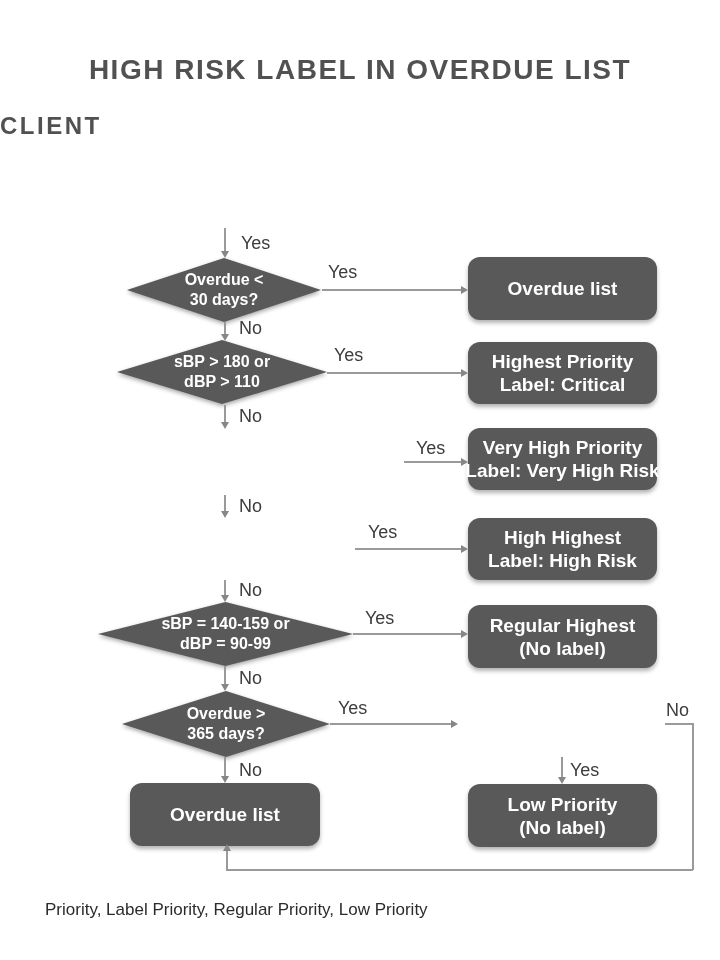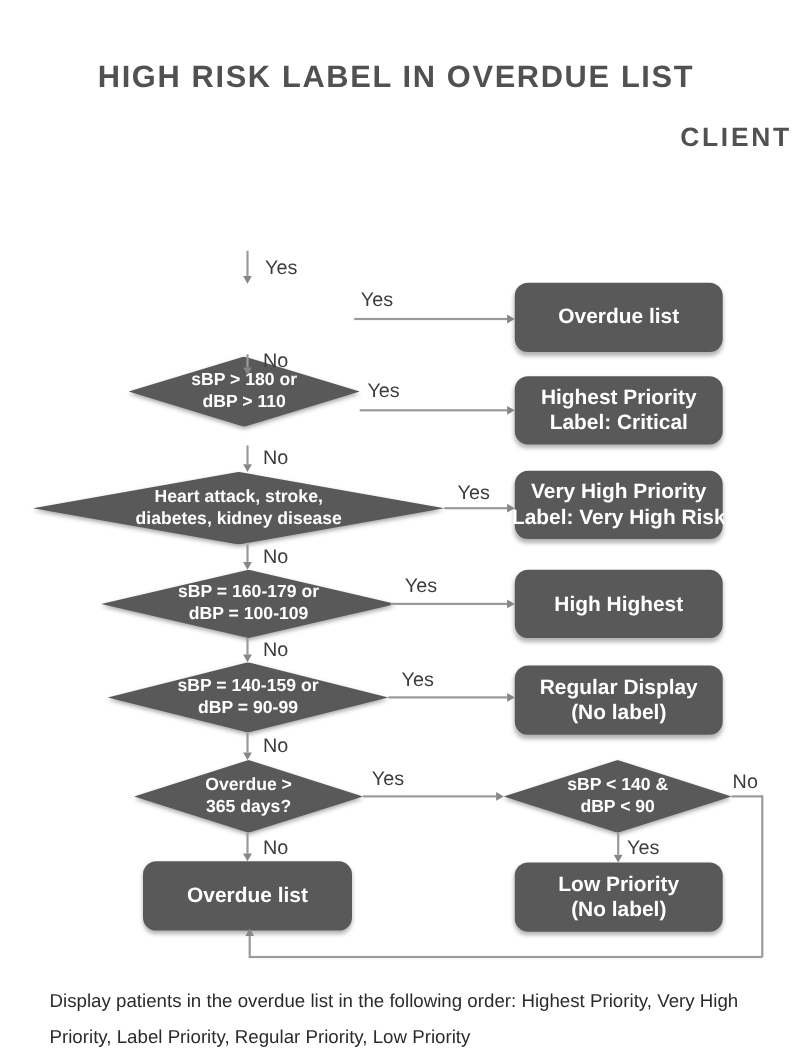--- a/index.html
+++ b/index.html
@@ -5,21 +5,21 @@
   html,body{margin:0;padding:0;background:#ffffff;}
   #canvas{
     position:relative;width:720px;height:960px;background:var(--page_bg,#ffffff);
     font-family:"Liberation Sans",sans-serif;overflow:hidden;
   }
   .page-title{
     position:absolute;left:0;top:54px;width:720px;text-align:center;
     font-size:28px;font-weight:bold;letter-spacing:1.5px;color:var(--title_text,#515151);
   }
   .page-subtitle{
-    position:absolute;left:0;top:112px;width:720px;text-align:right;
+    position:absolute;left:0;top:112px;width:720px;text-align:left;
     font-size:24px;font-weight:bold;letter-spacing:2.5px;color:var(--title_text,#515151);
   }
   .dshadow{position:absolute;filter:drop-shadow(0 2px 2px rgba(0,0,0,0.35));}
   .diamond{
     width:100%;height:100%;background:var(--shape_fill,#595959);
     clip-path:polygon(50% 0,100% 50%,50% 100%,0 50%);
     display:flex;flex-direction:column;align-items:center;justify-content:center;
     color:var(--shape_text,#ffffff);font-size:16px;font-weight:bold;line-height:20px;text-align:center;
   }
   .diamond div{white-space:nowrap;}
@@ -38,21 +38,21 @@
   .elabel{position:absolute;font-size:18px;color:var(--label_text,#3c3c3c);}
   .footer{
     position:absolute;left:45px;top:893px;width:660px;
     font-size:17px;line-height:33px;color:var(--footer_text,#2b2b2b);
   }
   .footer div{white-space:nowrap;}
 
   
   .n-d1{left:128px;top:164px;width:194px;height:64px}
   .n-d2{left:127px;top:258px;width:194px;height:64px}
-  .n-d3{left:117px;top:324px;width:210px;height:64px}
+  .n-d3{left:117px;top:340px;width:210px;height:64px}
   .n-d4{left:30px;top:429px;width:374px;height:66px}
   .n-d5{left:92px;top:518px;width:268px;height:62px}
   .n-d6{left:98px;top:602px;width:255px;height:64px}
   .n-d7{left:122px;top:691px;width:208px;height:66px}
   .n-dr{left:458px;top:691px;width:207px;height:66px}
   .n-b1{left:468px;top:257px;width:189px;height:63px}
   .n-b2{left:468px;top:342px;width:189px;height:62px}
   .n-b3{left:468px;top:428px;width:189px;height:62px}
   .n-b4{left:468px;top:518px;width:189px;height:62px}
   .n-b5{left:468px;top:605px;width:189px;height:63px}
@@ -90,73 +90,62 @@
   .l-h7{left:666px;top:700px}
 </style>
 </head>
 <body>
 
 <div id="canvas" style="--page_bg: #ffffff; --shape_fill: #595959; --shape_text: #ffffff; --connector: #9a9a9a; --arrowhead: #868686; --label_text: #3c3c3c; --title_text: #515151; --footer_text: #2b2b2b;">
 
   <div class="page-title">HIGH RISK LABEL IN OVERDUE LIST</div>
   <div class="page-subtitle">CLIENT</div>
 
+  <div class="dshadow n-d2">
+    <div class="diamond">
+      <div>Overdue &lt;</div>
+      <div>30 days?</div>
+    </div>
+  </div>
   <div class="dshadow n-d3">
     <div class="diamond">
       <div>sBP &gt; 180 or</div>
       <div>dBP &gt; 110</div>
     </div>
   </div>
-  <div class="dshadow n-d4">
-    <div class="diamond">
-      <div>Heart attack, stroke,</div>
-      <div>diabetes, kidney disease</div>
-    </div>
-  </div>
-  <div class="dshadow n-d5">
-    <div class="diamond">
-      <div>sBP = 160-179 or</div>
-      <div>dBP = 100-109</div>
-    </div>
-  </div>
   <div class="dshadow n-d6">
     <div class="diamond">
       <div>sBP = 140-159 or</div>
       <div>dBP = 90-99</div>
     </div>
   </div>
   <div class="dshadow n-d7">
     <div class="diamond">
       <div>Overdue &gt;</div>
       <div>365 days?</div>
-    </div>
-  </div>
-  <div class="dshadow n-dr">
-    <div class="diamond">
-      <div>sBP &lt; 140 &amp;</div>
-      <div>dBP &lt; 90</div>
     </div>
   </div>
 
   <div class="obox n-b1">
     <div>Overdue list</div>
   </div>
   <div class="obox n-b2">
     <div>Highest Priority</div>
     <div>Label: Critical</div>
   </div>
   <div class="obox n-b3">
     <div>Very High Priority</div>
     <div>Label: Very High Risk</div>
   </div>
   <div class="obox n-b4">
     <div>High Highest</div>
+    <div>Label: High Risk</div>
   </div>
   <div class="obox n-b5">
-    <div>Regular Display</div>
+    <div>Regular Highest</div>
     <div>(No label)</div>
   </div>
   <div class="obox n-bl">
     <div>Overdue list</div>
   </div>
   <div class="obox n-br">
     <div>Low Priority</div>
     <div>(No label)</div>
   </div>
 
@@ -206,17 +195,16 @@
   <div class="elabel l-h4">Yes</div>
   <div class="elabel l-v5">No</div>
   <div class="elabel l-h5">Yes</div>
   <div class="elabel l-v6">No</div>
   <div class="elabel l-h6">Yes</div>
   <div class="elabel l-v7">No</div>
   <div class="elabel l-v8">Yes</div>
   <div class="elabel l-h7">No</div>
 
   <div class="footer">
-    <div>Display patients in the overdue list in the following order: Highest Priority, Very High</div>
     <div>Priority, Label Priority, Regular Priority, Low Priority</div>
   </div>
 
 </div>
 
 </body></html>

